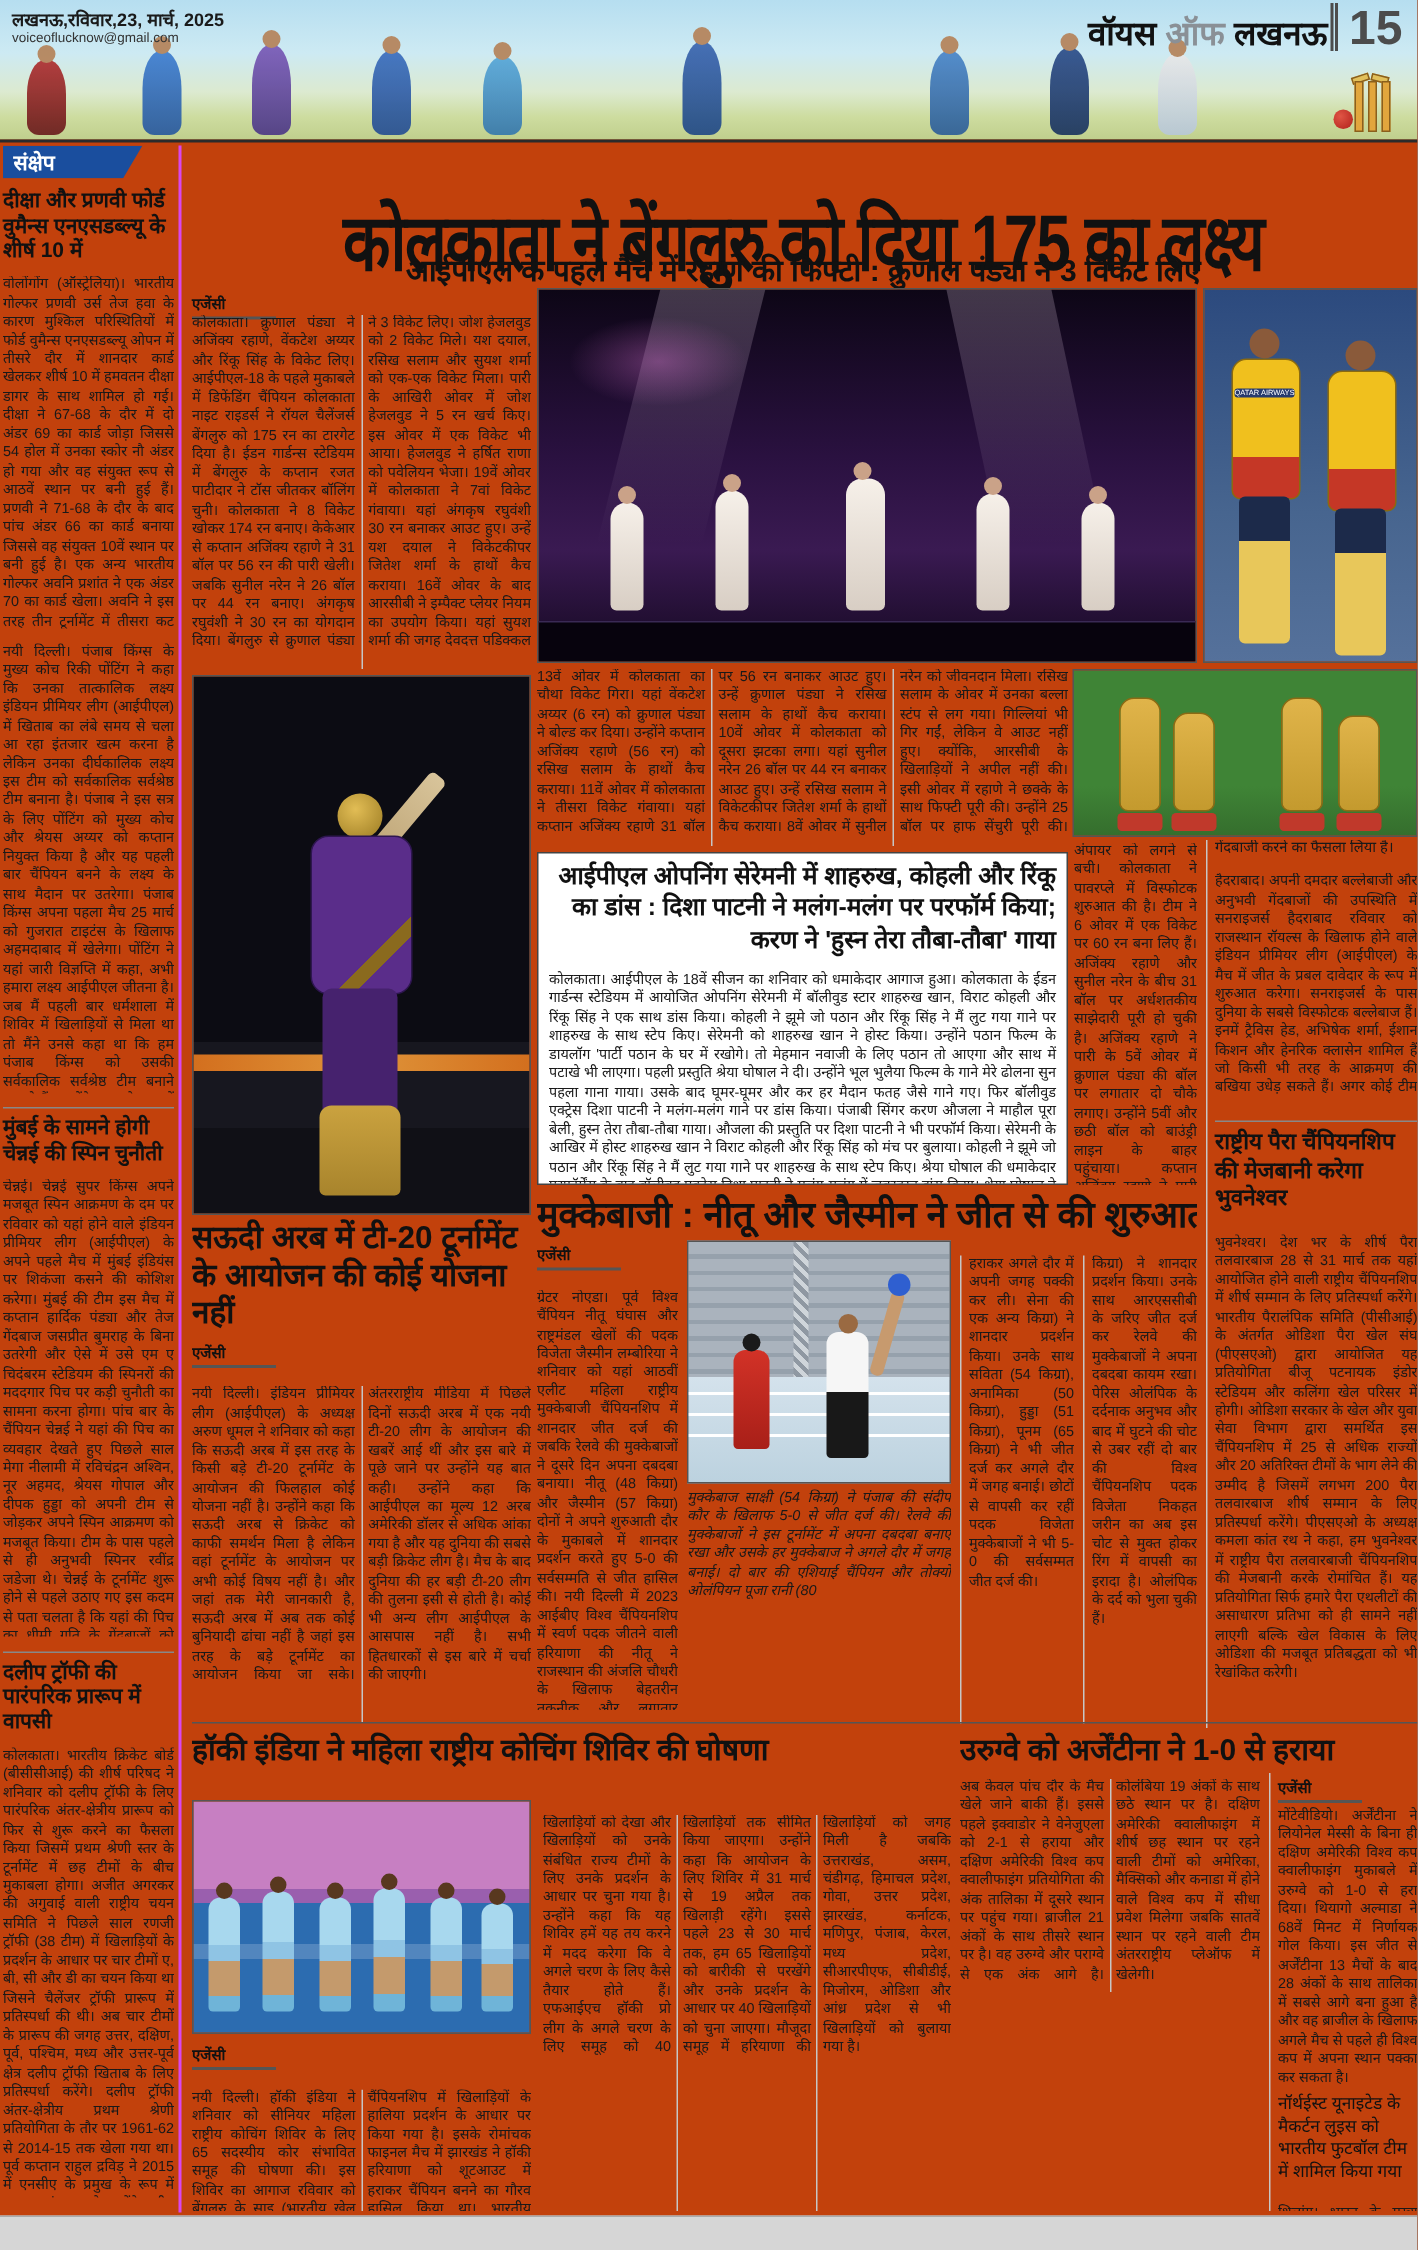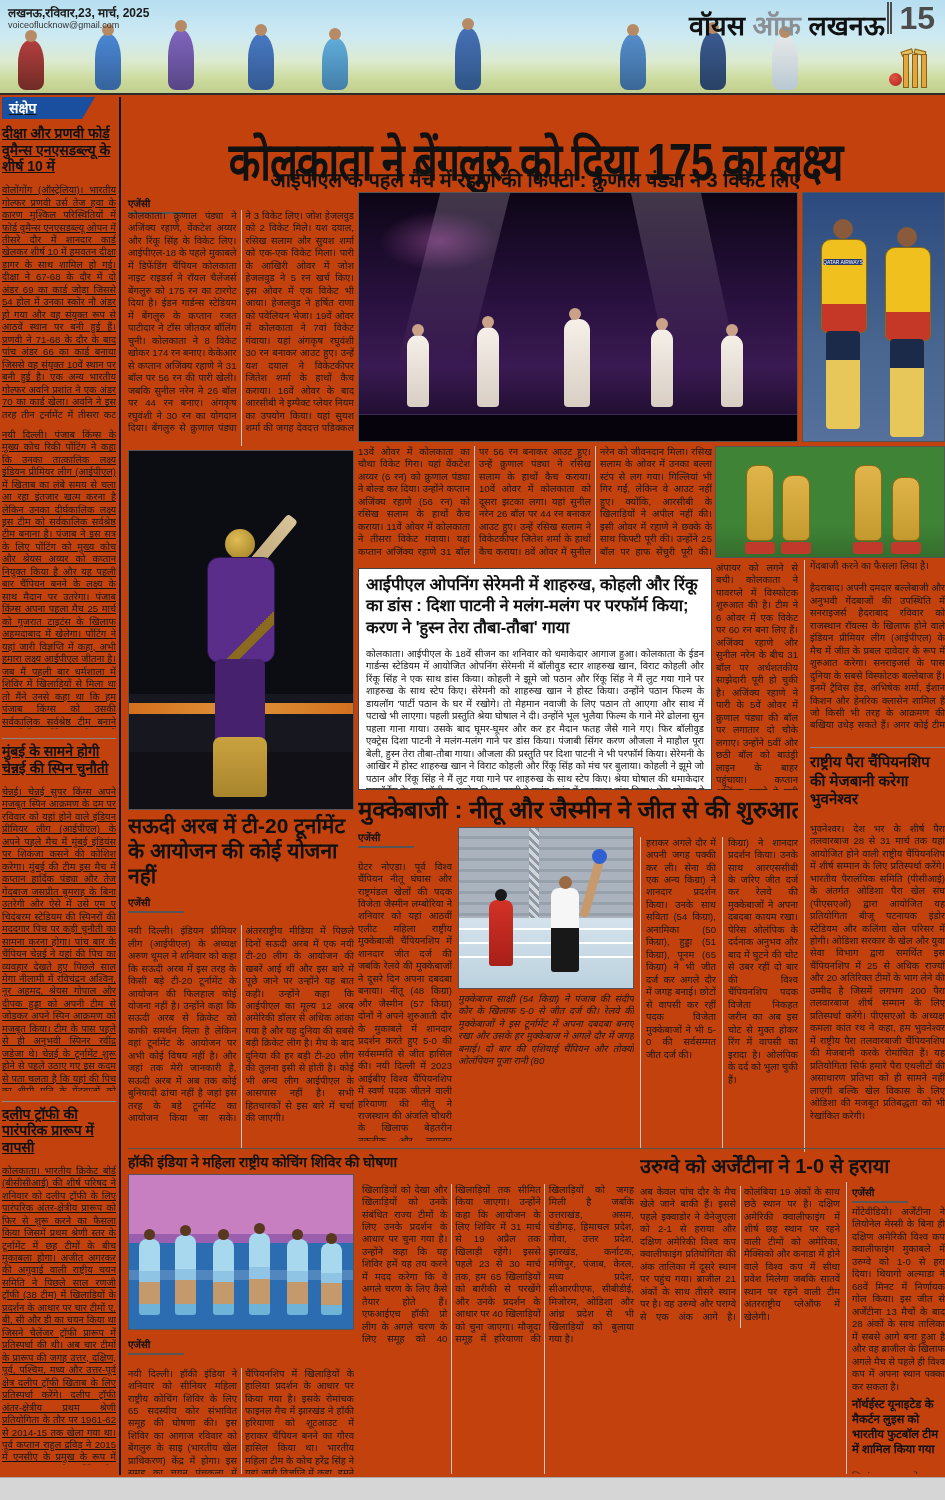--- a/index.html
+++ b/index.html
@@ -5,21 +5,21 @@
   html,body{margin:0;padding:0;background:#888;}
   #page{position:relative;width:945px;height:1500px;margin:0 auto;background:#c2410c;
         font-family:"Liberation Sans","DejaVu Sans",sans-serif;color:#111;overflow:hidden;}
   .abs{position:absolute;}
   
   #banner{left:0;top:0;width:945px;height:93px;
     background:linear-gradient(180deg,#b6def0 0%,#cdeaf3 38%,#dcead0 66%,#cddc9f 84%,#c0cf8d 100%);
     border-bottom:2px solid #2b2b2b;overflow:hidden;}
   .dateline{left:8px;top:4px;font-size:12px;font-weight:bold;color:#1a1a1a;}
   .email{left:8px;top:20px;font-size:9px;color:#333;}
-  .paper{right:60px;top:6px;font-size:27px;font-weight:bold;white-space:nowrap;}
+  .paper{right:60px;top:6px;font-size:22px;font-weight:bold;white-space:nowrap;}
   .paper .of{color:#8a9096;}
   .pagenum{right:10px;top:2px;font-size:32px;font-weight:bold;color:#4c4c4c;
     border-left:5px double #4c4c4c;padding-left:7px;line-height:1;}
   .sports-logo{left:388px;top:30px;white-space:nowrap;z-index:5;}
   .logo-en{font-size:46px;font-weight:bold;font-style:italic;color:#d42a20;
     text-shadow:-2px -2px 0 #fff,2px -2px 0 #fff,-2px 2px 0 #fff,2px 2px 0 #fff,4px 4px 3px rgba(0,0,0,.35);}
   .logo-hi{font-size:34px;font-weight:bold;color:#e7559c;
     text-shadow:-2px -2px 0 #fff,2px -2px 0 #fff,-2px 2px 0 #fff,2px 2px 0 #fff,3px 3px 2px rgba(0,0,0,.3);}
   .ath{position:absolute;bottom:3px;width:26px;height:56px;border-radius:45% 45% 8px 8px;opacity:.92;}
   .ath::before{content:"";position:absolute;top:-10px;left:7px;width:12px;height:12px;border-radius:50%;background:#b5835a;}
@@ -33,21 +33,21 @@
   .ath:nth-of-type(8){left:700px;background:linear-gradient(#2d4e8a,#1c3560);height:58px;}
   .ath:nth-of-type(9){left:772px;background:linear-gradient(#e8e8e8,#b8c8d8);height:54px;}
   .wicket{right:14px;top:48px;width:34px;height:40px;}
   .stump{position:absolute;bottom:0;width:4px;height:32px;background:#e2a63d;border:1px solid #8a5f1d;}
   .stump.s1{left:6px}.stump.s2{left:15px}.stump.s3{left:24px}
   .bail{position:absolute;top:2px;width:10px;height:3px;background:#e2c05a;border:1px solid #8a5f1d;}
   .bail.b1{left:4px;transform:rotate(-18deg);}.bail.b2{left:17px;transform:rotate(14deg);}
   .cricket-ball{position:absolute;left:-8px;bottom:2px;width:13px;height:13px;border-radius:50%;
     background:radial-gradient(circle at 35% 35%,#e05545,#b01f1a);}
   
-  #sidebar{left:0;top:97px;width:121px;height:1378px;border-right:2px solid #0f172a;padding:0 3px 0 2px;box-sizing:border-box;overflow:hidden;text-decoration:underline;}
+  #sidebar{left:0;top:97px;width:121px;height:1378px;border-right:2px solid #d946ef;padding:0 3px 0 2px;box-sizing:border-box;overflow:hidden;}
   .brief-label{width:86px;height:22px;background:#1a4e9e;color:#fff;font-size:14px;font-weight:bold;
     line-height:22px;padding-left:7px;clip-path:polygon(0 0,100% 0,86% 100%,0 100%);margin-bottom:4px;}
   .brief-h{font-size:14px;font-weight:bold;line-height:1.18;margin:6px 0 3px 0;border-top:1px solid #888;padding-top:4px;}
   .brief-h.first{border-top:none;padding-top:0;}
   .body-text{font-size:9.6px;line-height:1.3;text-align:justify;color:#191919;}
   .brief-b{overflow:hidden;}
   .brief-b.h1{height:235px}.brief-b.h2{height:300px}.brief-b.h3{height:305px}.brief-b.h4{height:300px}
   
   #lead-headline{left:126px;top:96px;width:819px;height:66px;font-size:42px;font-weight:bold;
     text-align:center;white-space:nowrap;letter-spacing:-1px;transform:scale(.98,1.25);transform-origin:center top;overflow:hidden;}
@@ -84,21 +84,21 @@
   #photo-batsman{left:128px;top:450px;width:226px;height:360px;background:linear-gradient(180deg,#0c0c13 0 68%,#17171f 68% 84%,#101016 84%);}
   .led{position:absolute;left:0;right:0;top:252px;height:11px;background:linear-gradient(90deg,#e8791e,#f5a23c,#e8791e);opacity:.9;}
   .bat{position:absolute;left:128px;top:56px;width:13px;height:92px;background:linear-gradient(#d8c49a,#b59a6a);transform:rotate(40deg);border-radius:4px;}
   .bts-head{position:absolute;left:96px;top:78px;width:30px;height:30px;border-radius:50%;background:radial-gradient(circle at 40% 35%,#e2bd55,#9a7a22);}
   .bts-torso{position:absolute;left:78px;top:106px;width:66px;height:104px;border-radius:12px;
     background:linear-gradient(135deg,#5a2d8a 0 70%,#8a6a1e 70% 78%,#5a2d8a 78%);border:1px solid #2e1650;}
   .bts-legs{position:absolute;left:86px;top:208px;width:50px;height:92px;background:#46226e;border-radius:6px;}
   .bts-pads{position:absolute;left:84px;top:286px;width:54px;height:60px;background:linear-gradient(#caa23f,#a8842c);border-radius:8px 8px 4px 4px;}
   
   #box{left:358px;top:568px;width:354px;height:222px;border:1px solid #444;box-sizing:border-box;padding:5px 7px;overflow:hidden;background:#fff;}
-  #box h2{margin:0 0 4px 0;font-size:16.5px;line-height:1.3;text-align:left;}
+  #box h2{margin:0 0 4px 0;font-size:16.5px;line-height:1.3;text-align:right;}
   #box .body-text{font-size:9.6px;}
   
   #right-rail{left:804px;top:560px;width:141px;height:592px;display:flex;flex-direction:column;overflow:hidden;border-left:1px solid #c6c6c6;padding-left:5px;box-sizing:border-box;}
   .rr-line{font-size:9.8px;line-height:1.3;}
   .rr-h{font-size:12.5px;font-weight:bold;line-height:1.25;margin:3px 0;}
   .rr-sun-body{height:148px;overflow:hidden;}
   .rr-para-h{font-size:15px;font-weight:bold;line-height:1.25;margin:7px 0 4px 0;border-top:1px solid #888;padding-top:5px;}
   .rr-para-body{flex:1;overflow:hidden;}
   
   #saudi{left:128px;top:812px;width:226px;height:336px;overflow:hidden;}
@@ -122,21 +122,21 @@
   .boxer-red::before{content:"";position:absolute;top:-11px;left:6px;width:12px;height:12px;border-radius:50%;background:#1a1a1a;}
   .referee{position:absolute;left:92px;bottom:16px;width:28px;height:84px;background:linear-gradient(#f6f6f6 0 48%,#181818 48%);border-radius:8px 8px 3px 3px;}
   .referee::before{content:"";position:absolute;top:-12px;left:8px;width:13px;height:13px;border-radius:50%;background:#9a6a42;}
   .raised-arm{position:absolute;left:128px;bottom:70px;width:9px;height:58px;background:#c79a6e;transform:rotate(16deg);border-radius:4px;}
   .blue-glove{position:absolute;left:133px;bottom:124px;width:15px;height:15px;border-radius:50%;background:#2f5fd0;}
   .bx-below{height:150px;overflow:hidden;margin-top:4px;}
   .bx-colB,.bx-colC{width:76px;overflow:hidden;height:312px;border-left:1px solid #c6c6c6;padding-left:5px;box-sizing:border-box;}
   
   #bottom-rule{left:128px;top:1148px;width:817px;height:0;border-top:1px solid #555;}
   #hockey{left:128px;top:1152px;width:506px;height:322px;overflow:hidden;}
-  #hockey h2{margin:0 0 3px 0;font-size:14px;white-space:nowrap;overflow:hidden;}
+  #hockey h2{margin:0 0 21px 0;font-size:20px;white-space:nowrap;overflow:hidden;}
   .hk-row{display:flex;gap:8px;}
   .hk-left{width:226px;}
   #photo-hockey{position:relative;width:226px;height:156px;border:1px solid #555;box-sizing:border-box;overflow:hidden;
     background:linear-gradient(180deg,#c77fc2 0 38%,#9a5fae 38% 44%,#2c6cb0 44% 100%);}
   #photo-hockey::before{content:"";position:absolute;left:0;right:0;top:62%;height:10px;background:rgba(255,255,255,.18);}
   .hp{position:absolute;bottom:14px;width:21px;height:76px;border-radius:8px 8px 3px 3px;
     background:linear-gradient(180deg,#a8d8ee 0 42%,#8fc4e4 42% 56%,#c49a6c 56% 86%,#6fb4d8 86%);}
   .hp::before{content:"";position:absolute;top:-10px;left:5px;width:11px;height:11px;border-radius:50%;background:#58381f;}
   .hp.h1{left:10px}.hp.h2{left:46px;height:80px}.hp.h3{left:84px}.hp.h4{left:120px;height:82px}.hp.h5{left:158px}.hp.h6{left:192px;height:72px}
   .hk-under{margin-top:4px;}
@@ -152,21 +152,21 @@
     background:repeating-linear-gradient(90deg,rgba(255,255,255,.06) 0 4px,transparent 4px 9px);}
   .fp{position:absolute;bottom:16px;width:24px;height:70px;border-radius:8px 8px 3px 3px;}
   .fp.arg{background:repeating-linear-gradient(90deg,#f2f2f2 0 4px,#9cc4e6 4px 8px);}
   .fp.uru{background:linear-gradient(180deg,#79b6e0 0 55%,#16161c 55%);}
   .fp::before{content:"";position:absolute;top:-10px;left:6px;width:11px;height:11px;border-radius:50%;background:#caa27a;}
   .fp .num{position:absolute;top:12px;left:0;width:100%;text-align:center;font-size:9px;font-weight:bold;color:#2b2b2b;}
   .fp.a1{left:22px;height:78px}.fp.a2{left:92px;height:84px;width:28px}.fp.u1{left:58px;height:72px}.fp.u2{left:150px;height:76px}
   .fb-ball{position:absolute;left:30px;bottom:8px;width:14px;height:14px;border-radius:50%;background:radial-gradient(circle at 38% 35%,#fff,#cfcfcf);}
   .fb-under{margin-top:4px;height:142px;column-count:2;column-gap:8px;column-rule:1px solid #c6c6c6;overflow:hidden;}
   .fb-side{flex:1;height:316px;overflow:hidden;border-left:1px solid #c6c6c6;padding-left:5px;box-sizing:border-box;}
-  .fb-subhead{font-size:11.5px;font-weight:bold;line-height:1.3;margin-bottom:14px;}
+  .fb-subhead{font-size:11.5px;font-weight:normal;line-height:1.3;margin-bottom:14px;}
   
   #footer-strip{left:0;top:1477px;width:945px;height:23px;background:#d6d6d6;border-top:1px solid #aaa;}
 </style>
 </head>
 <body>
 
 <div id="page">
 
   <header id="banner" class="abs">
     <div class="ath"></div>

